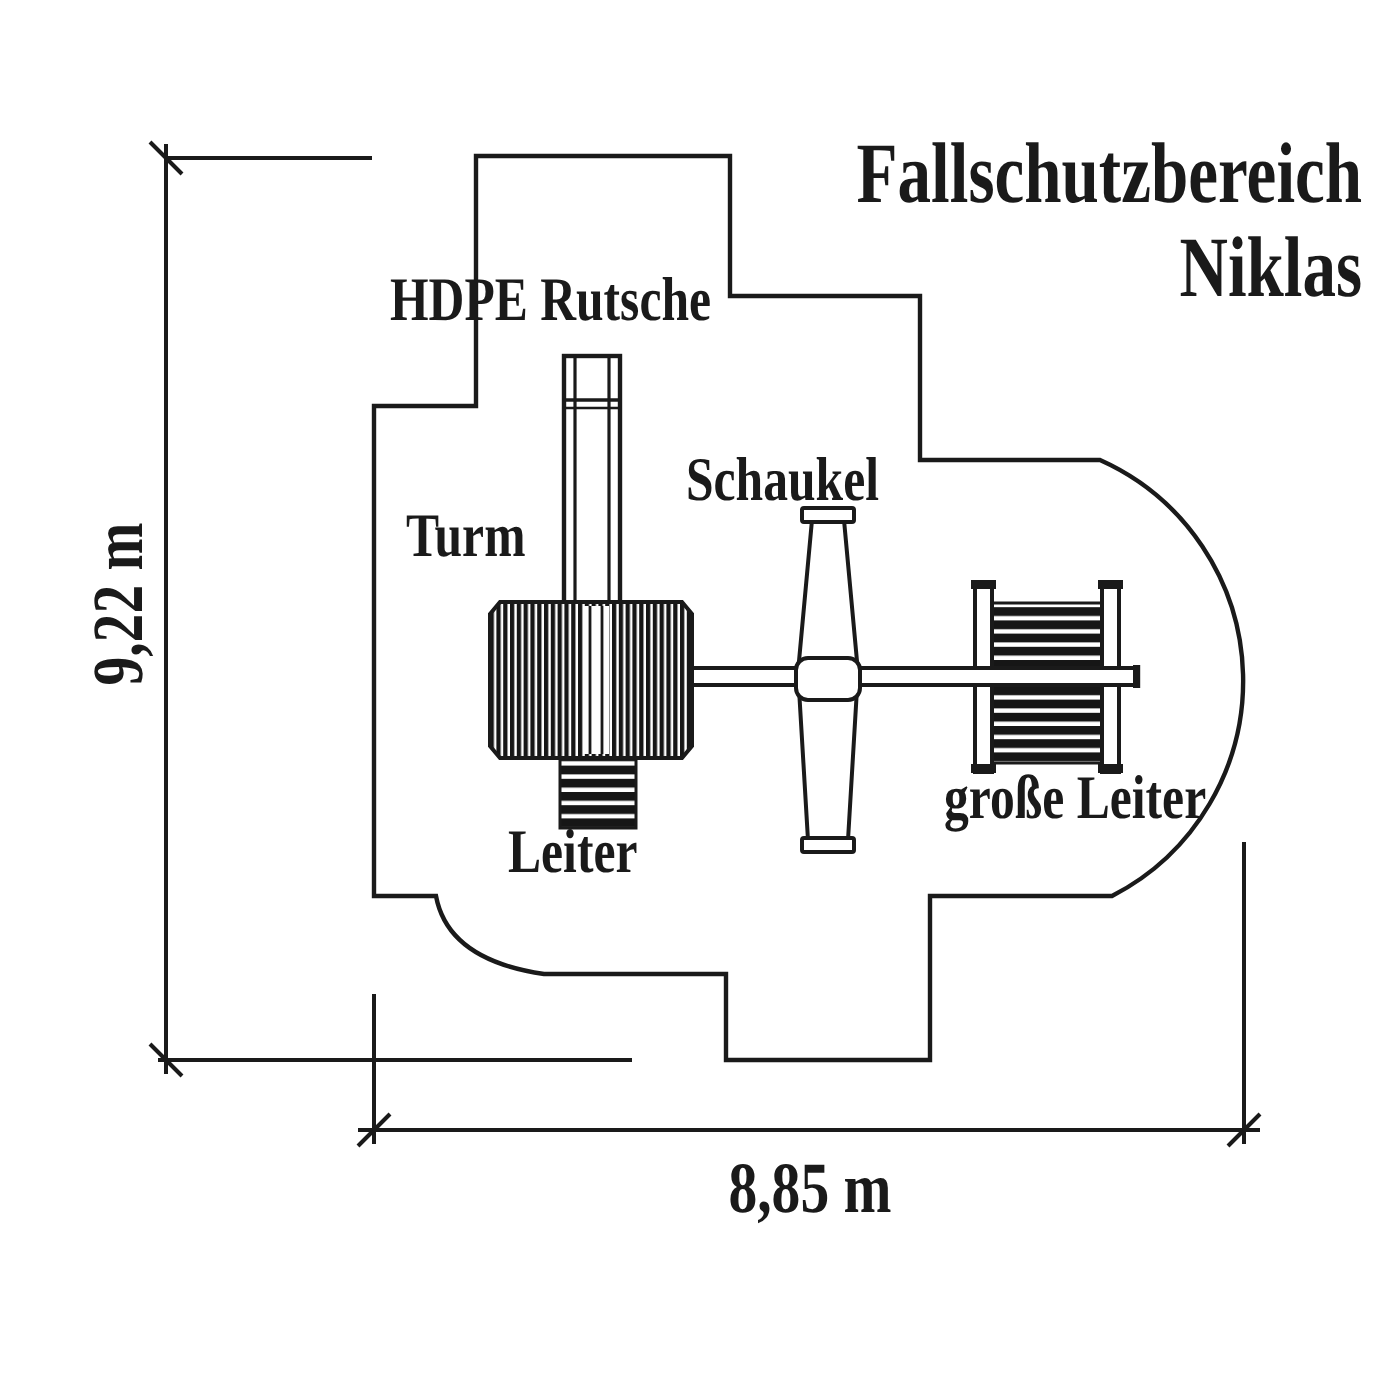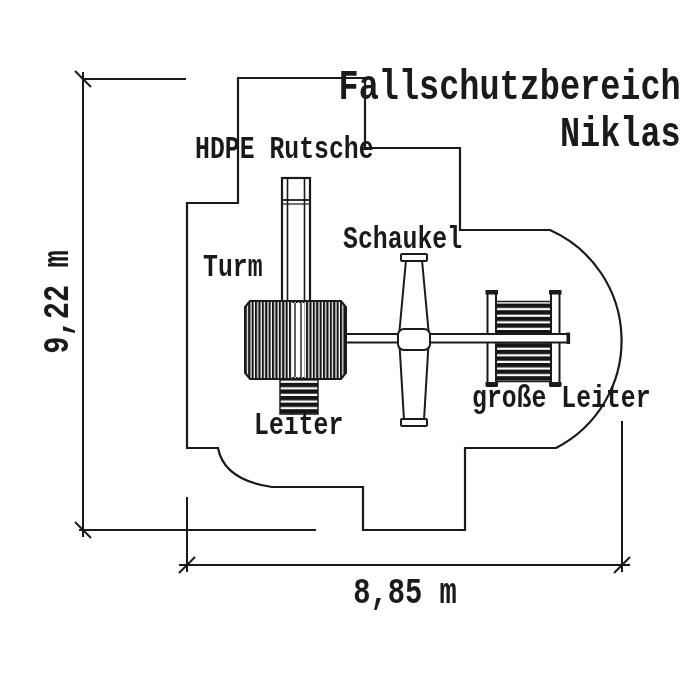--- a/index.html
+++ b/index.html
@@ -1,18 +1,18 @@
 <!DOCTYPE html>
 <html><head>
 <meta charset="utf-8">
 <style>
   html,body { margin:0; padding:0; background:#ffffff; }
   .canvas {
     position:relative; width:700px; height:700px; background:#fff;
-    font-family:Liberation Mono, monospace; overflow:hidden;
+    font-family:Liberation Serif, serif; overflow:hidden;
   }
   .canvas svg { position:absolute; left:0; top:0; }
   .lbl { position:absolute; font-weight:bold; color:#1a1a1a; white-space:nowrap; line-height:1.0; }
   .eq  { font-size:31px; transform:scaleX(0.8); transform-origin:0 0; }
   .title-block { right:19px; top:64px; text-align:right; font-size:43px; line-height:47px;
                  transform:scaleX(0.78); transform-origin:100% 0; }
   .dim { font-size:36px; }
   .dim-w { left:340px; top:576px; width:130px; text-align:center;
            transform:scaleX(0.8); transform-origin:50% 0; }
   .dim-h { left:-6px; top:284px; width:130px; height:36px; line-height:36px; text-align:center;

